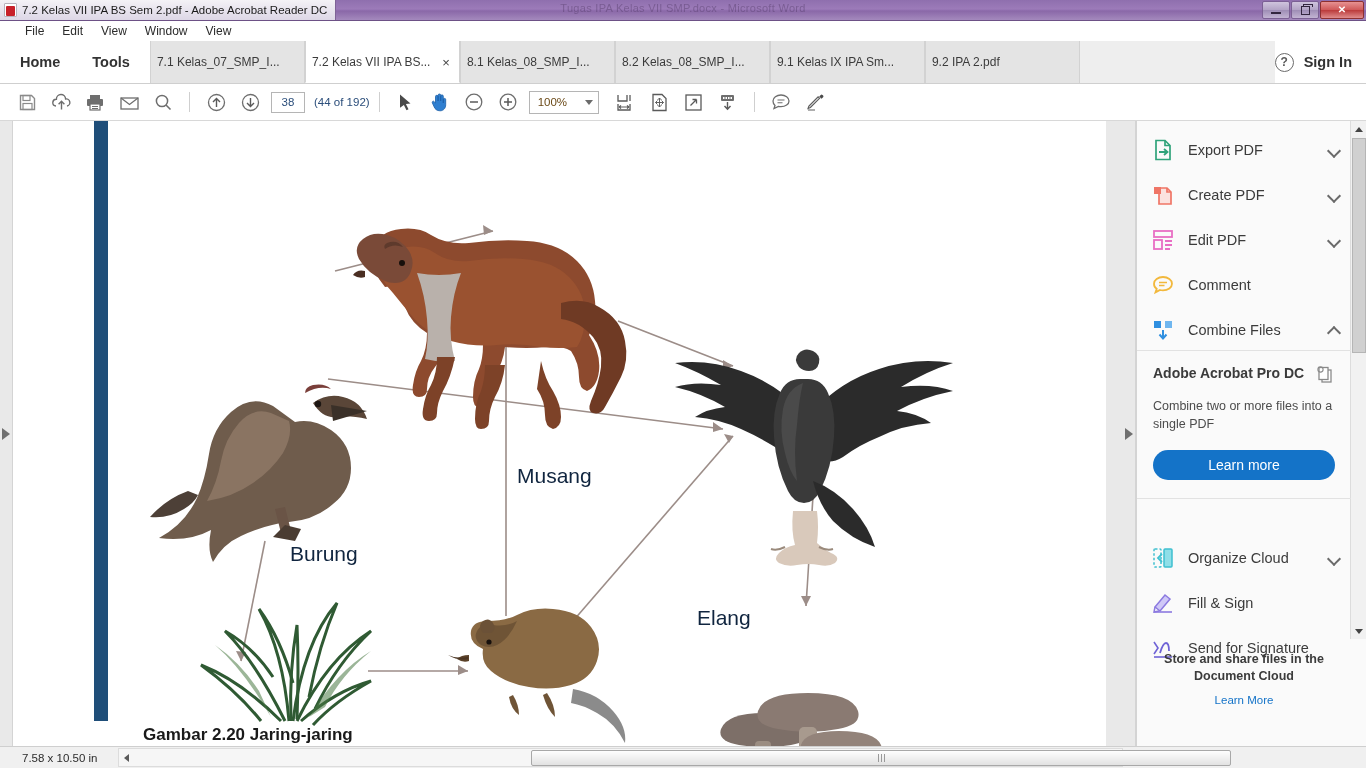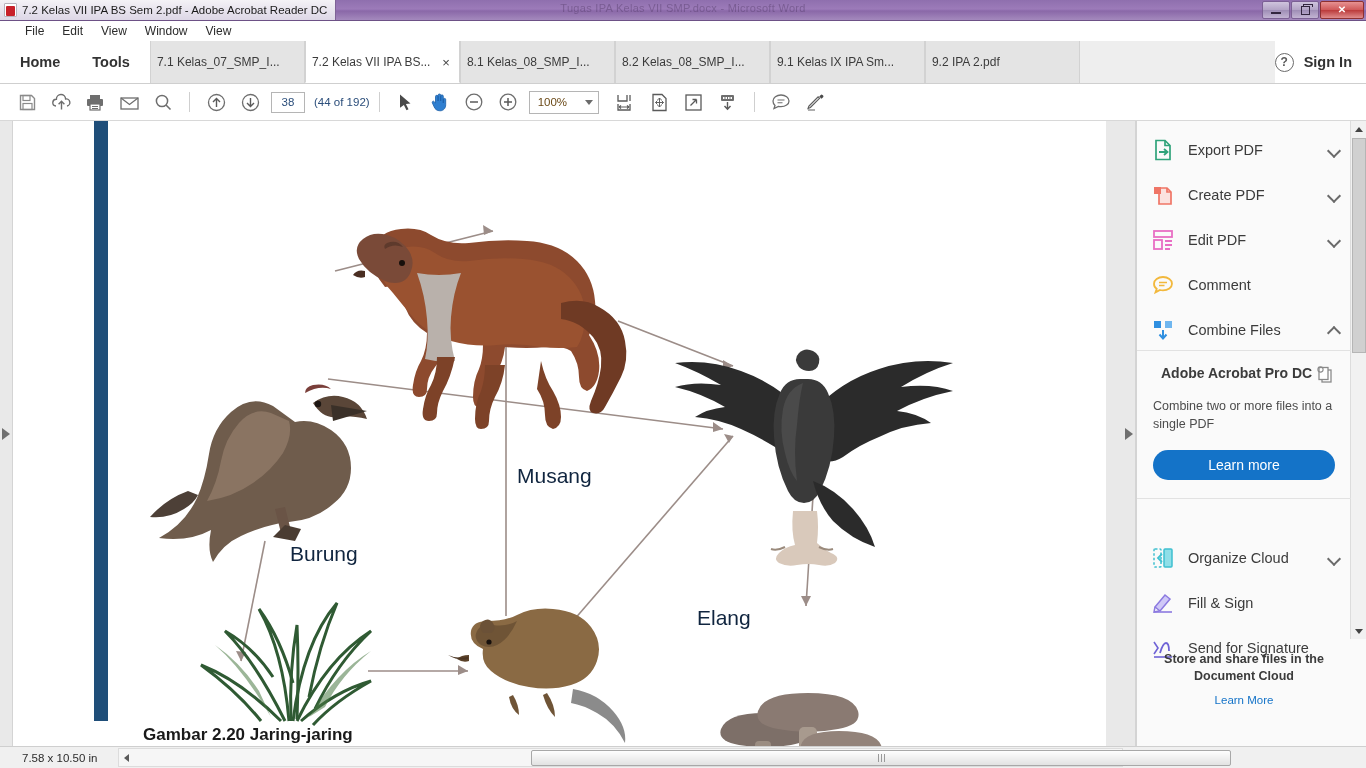--- a/index.html
+++ b/index.html
@@ -200,21 +200,21 @@
   .chev::before {
     content:""; position:absolute; left:1px; top:3px; width:8px; height:8px;
     border-right: 2px solid #6a6a6a; border-bottom: 2px solid #6a6a6a;
     transform: rotate(45deg);
   }
   .chev.up::before { transform: rotate(-135deg); top: 5px; }
   .promo {
     position: absolute; left: 0; top: 229px; width: 214px; padding: 14px 16px 18px 16px;
     border-top: 1px solid #e2e2e2; border-bottom: 1px solid #e2e2e2;
   }
-  .promo-head { display:flex; align-items:flex-start; justify-content:space-between;margin-left:8px; }
+  .promo-head { display:flex; align-items:flex-start; justify-content:space-between; }
   .promo-title { font-size: 14px; font-weight: bold; color: #3b3b3b; }
   .promo-sub { font-size: 12.5px; color: #4c4c4c; line-height: 1.42; margin-top: 9px; }
   .learnmore-btn {
     margin-top: 16px; height: 30px; width: 182px; border-radius: 16px;
     background: #1473c8; color: #ffffff; font-size: 14px;
     display: flex; align-items: center; justify-content: center; cursor: pointer;
   }
   .cloudnote {
     position: absolute; left: 0; top: 522px; width: 214px; text-align: center;
     padding: 8px 14px 0 14px;

